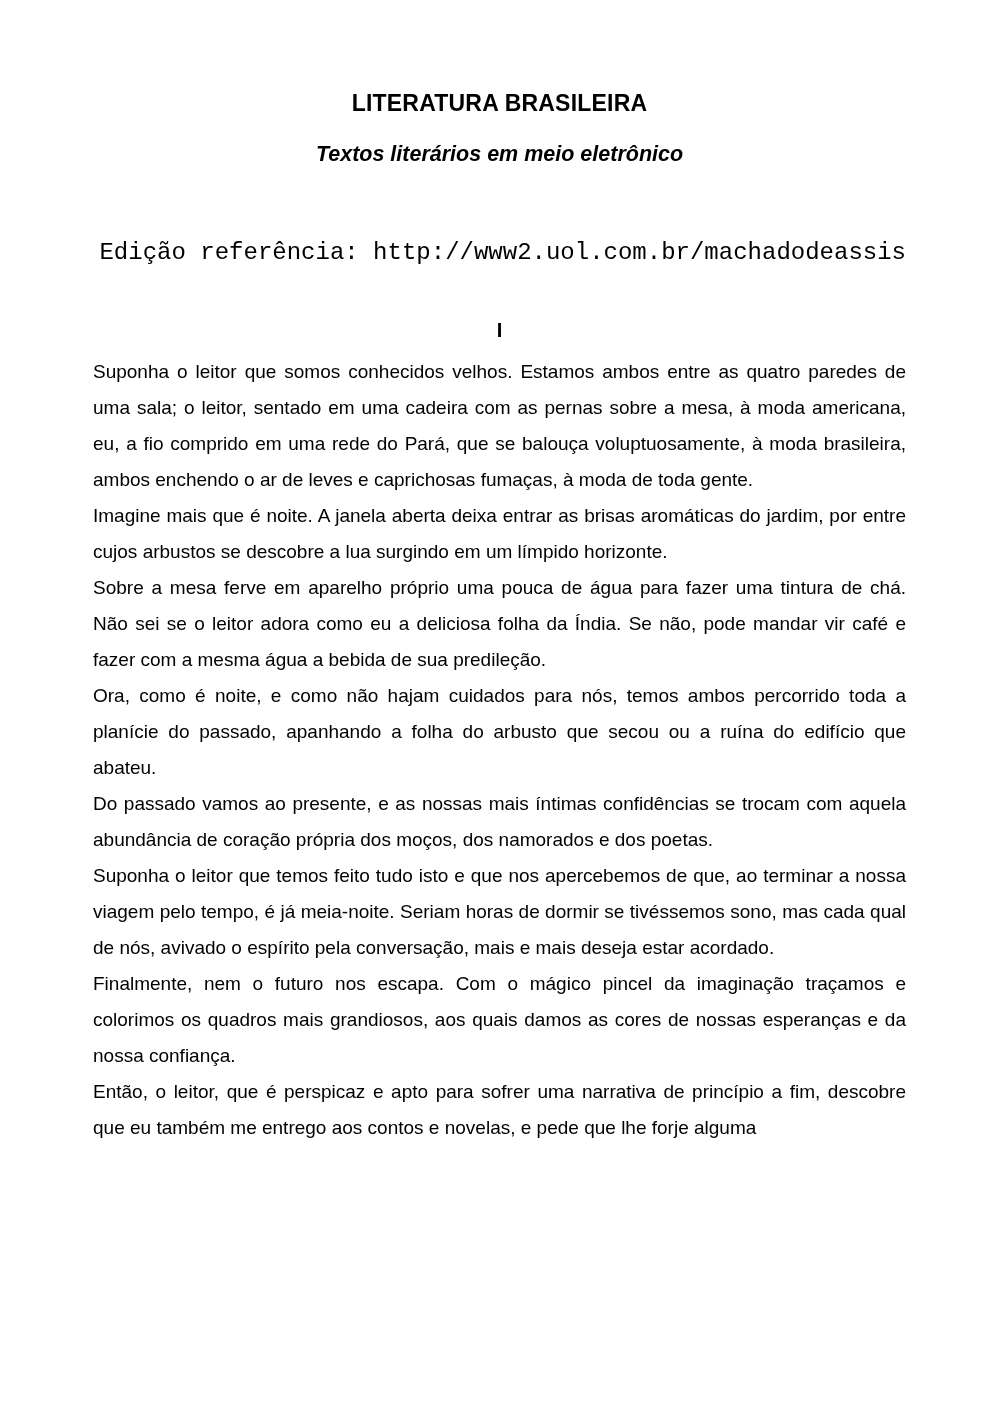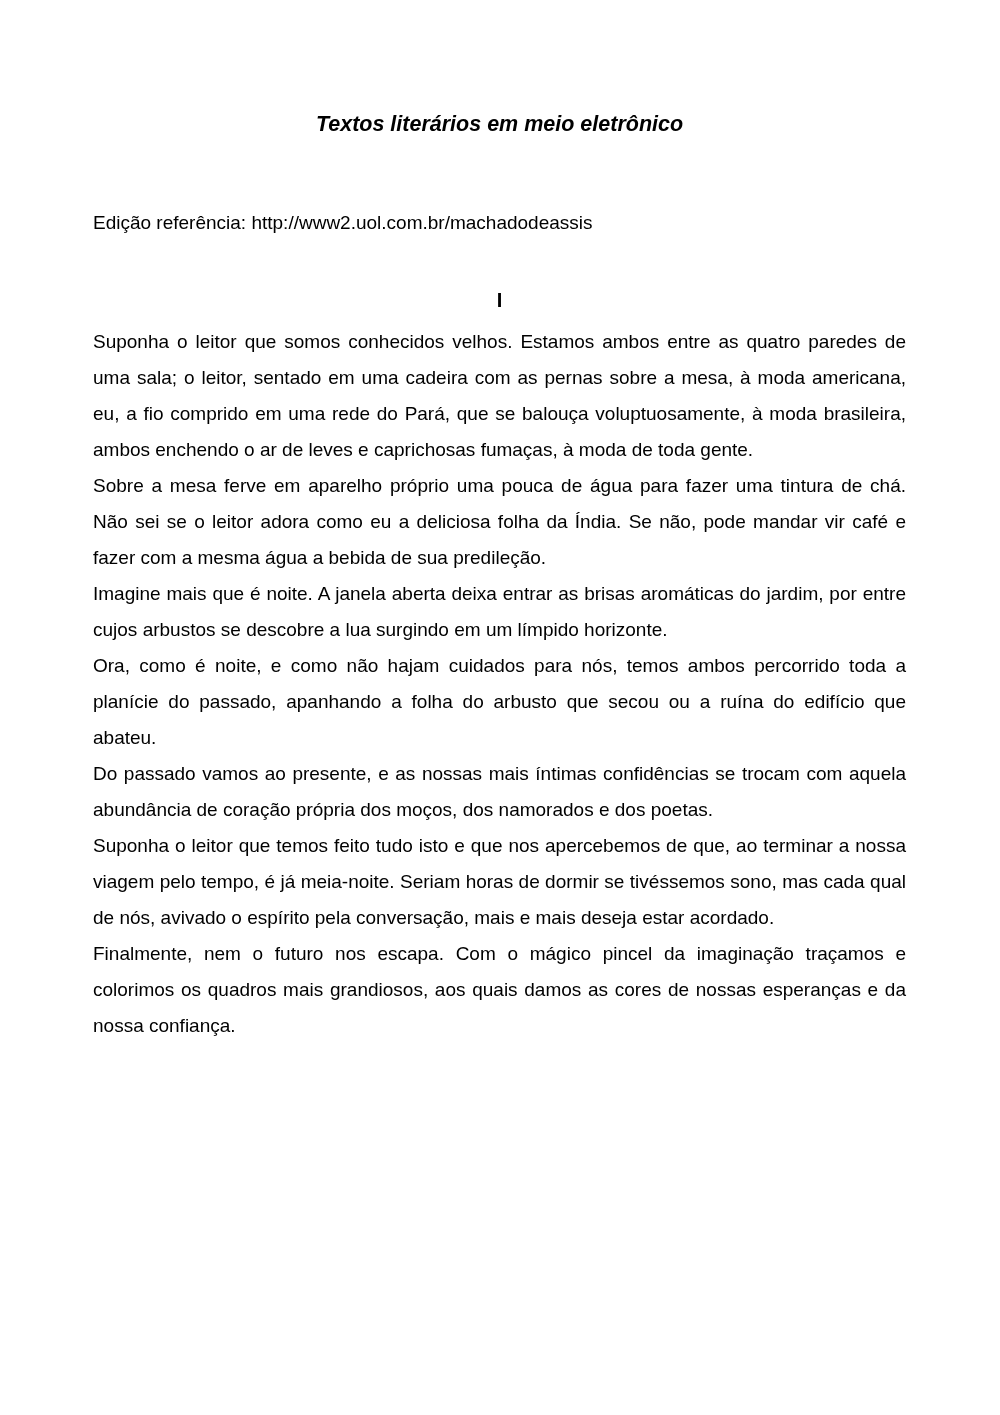--- a/index.html
+++ b/index.html
@@ -45,25 +45,26 @@
     margin: 0;
   }
   .doc-subtitle.first {
     margin-top: 14px;
     font-style: italic;
   }
   .edition-block {
     margin-top: 56px;
   }
   .edition-line {
-    font-size: 19px;
+    font-size: 24px;
     font-weight: normal;
-    text-align: left;
+    text-align: right;
     line-height: 41px;
     margin: 0;
+    font-family: Liberation Mono, monospace;
   }
   .section-mark {
     font-size: 20px;
     font-weight: bold;
     text-align: center;
     margin: 0;
     padding-top: 45px;
     line-height: 24px;
   }
   .body-text {
@@ -81,33 +82,35 @@
     text-align: justify;
   }
 </style>
 </head>
 <body>
 
 <div class="page">
   <div class="content">
 
     <div class="title-block">
+      <h1 class="doc-title">LITERATURA BRASILEIRA</h1>
       <h2 class="doc-subtitle first">Textos literários em meio eletrônico</h2>
     </div>
 
     <div class="edition-block">
       <p class="edition-line">Edição referência: http://www2.uol.com.br/machadodeassis</p>
     </div>
 
     <p class="section-mark">I</p>
 
     <div class="body-text">
       <p class="para">Suponha o leitor que somos conhecidos velhos. Estamos ambos entre as quatro paredes de uma sala; o leitor, sentado em uma cadeira com as pernas sobre a mesa, à moda americana, eu, a fio comprido em uma rede do Pará, que se balouça voluptuosamente, à moda brasileira, ambos enchendo o ar de leves e caprichosas fumaças, à moda de toda gente.</p>
+      <p class="para">Imagine mais que é noite. A janela aberta deixa entrar as brisas aromáticas do jardim, por entre cujos arbustos se descobre a lua surgindo em um límpido horizonte.</p>
       <p class="para">Sobre a mesa ferve em aparelho próprio uma pouca de água para fazer uma tintura de chá. Não sei se o leitor adora como eu a deliciosa folha da Índia. Se não, pode mandar vir café e fazer com a mesma água a bebida de sua predileção.</p>
-      <p class="para">Imagine mais que é noite. A janela aberta deixa entrar as brisas aromáticas do jardim, por entre cujos arbustos se descobre a lua surgindo em um límpido horizonte.</p>
       <p class="para">Ora, como é noite, e como não hajam cuidados para nós, temos ambos percorrido toda a planície do passado, apanhando a folha do arbusto que secou ou a ruína do edifício que abateu.</p>
       <p class="para">Do passado vamos ao presente, e as nossas mais íntimas confidências se trocam com aquela abundância de coração própria dos moços, dos namorados e dos poetas.</p>
       <p class="para">Suponha o leitor que temos feito tudo isto e que nos apercebemos de que, ao terminar a nossa viagem pelo tempo, é já meia-noite. Seriam horas de dormir se tivéssemos sono, mas cada qual de nós, avivado o espírito pela conversação, mais e mais deseja estar acordado.</p>
       <p class="para">Finalmente, nem o futuro nos escapa. Com o mágico pincel da imaginação traçamos e colorimos os quadros mais grandiosos, aos quais damos as cores de nossas esperanças e da nossa confiança.</p>
+      <p class="para">Então, o leitor, que é perspicaz e apto para sofrer uma narrativa de princípio a fim, descobre que eu também me entrego aos contos e novelas, e pede que lhe forje alguma</p>
     </div>
 
   </div>
 </div>
 
 </body></html>

